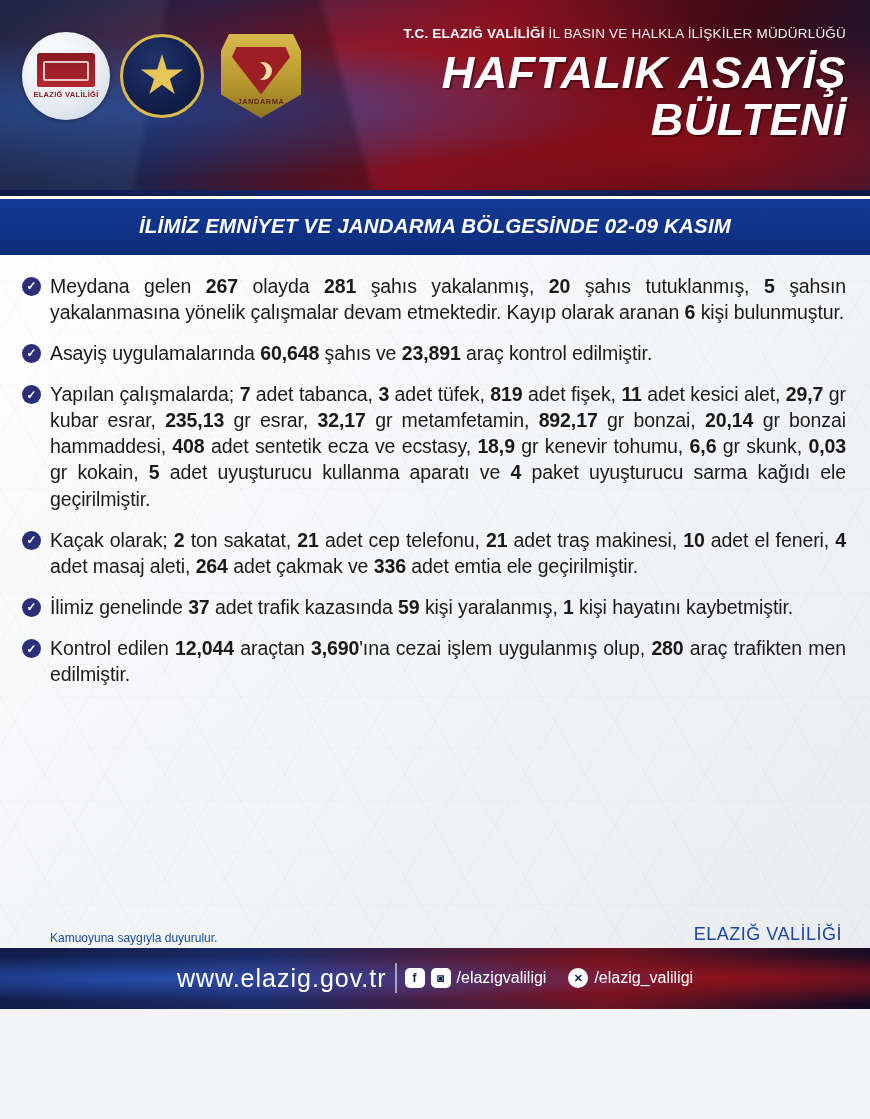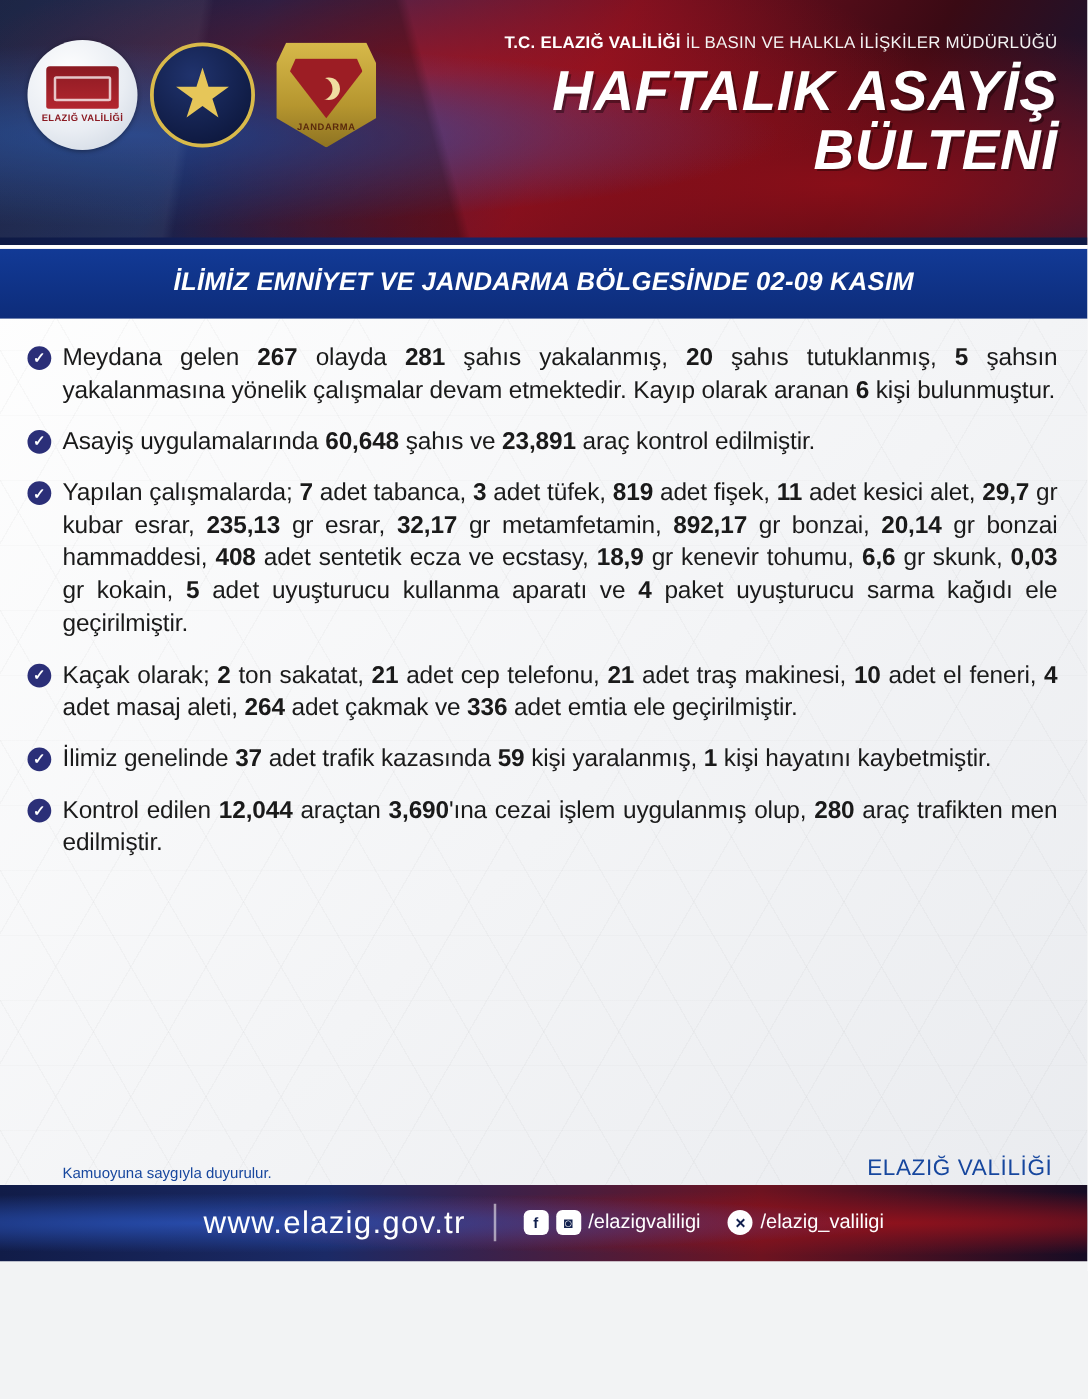--- a/index.html
+++ b/index.html
@@ -233,21 +233,20 @@
   
   .footer {
     position: absolute;
     left: 0; right: 0; bottom: 0;
     height: 61px;
     background:
       radial-gradient(ellipse at 20% 50%, rgba(40,80,180,0.9) 0%, rgba(18,32,90,0) 55%),
       radial-gradient(ellipse at 80% 50%, rgba(150,18,28,0.9) 0%, rgba(90,10,18,0) 60%),
       linear-gradient(90deg,#111c48 0%, #1b2a66 30%, #6d1320 70%, #160c24 100%);
     display:flex; align-items:center; justify-content:center;
-    gap: 14px;
   }
   .footer .web {
     font-size: 25px;
     color: #ffffff;
     letter-spacing: 1px;
   }
   .footer .divider {
     width: 2px; height: 30px; background: rgba(255,255,255,0.55);
     margin: 0 8px;
   }

